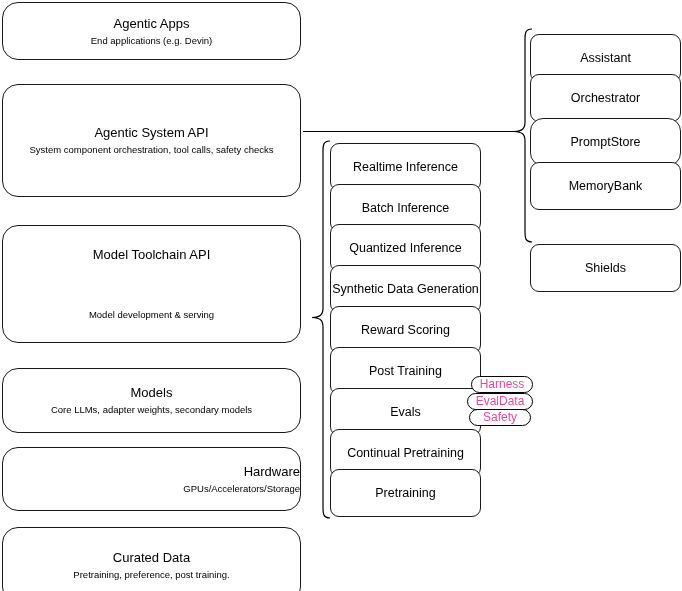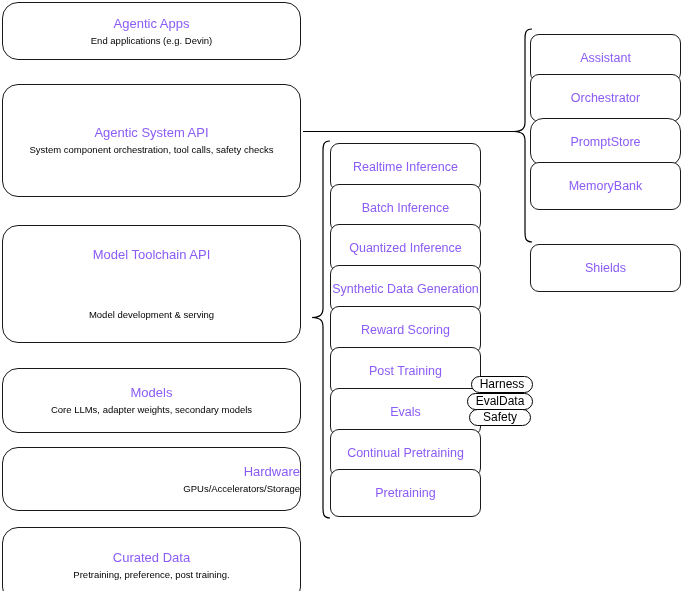--- a/index.html
+++ b/index.html
@@ -29,21 +29,21 @@
     background: #ffffff;
     display: flex;
     flex-direction: column;
     align-items: center;
     justify-content: center;
     text-align: center;
   }
   .box .title {
     font-size: 13px;
     line-height: 16px;
-    color: #8b5cf6;
+    color: #000000;
     white-space: nowrap;
   }
   .box .subtitle {
     font-size: 9.5px;
     line-height: 13px;
     color: #000000;
     margin-top: 2px;
     white-space: nowrap;
   }
 
@@ -73,21 +73,21 @@
     box-sizing: border-box;
     border: 1px solid #000000;
     border-radius: 999px;
     background: #ffffff;
     display: flex;
     align-items: center;
     justify-content: center;
     height: 17px;
     font-size: 12px;
     line-height: 15px;
-    color: #000000;
+    color: #ec4899;
     white-space: nowrap;
     z-index: 5;
   }
 
   
   .hline {
     position: absolute;
     height: 0;
     border-top: 1px solid #000000;
   }

